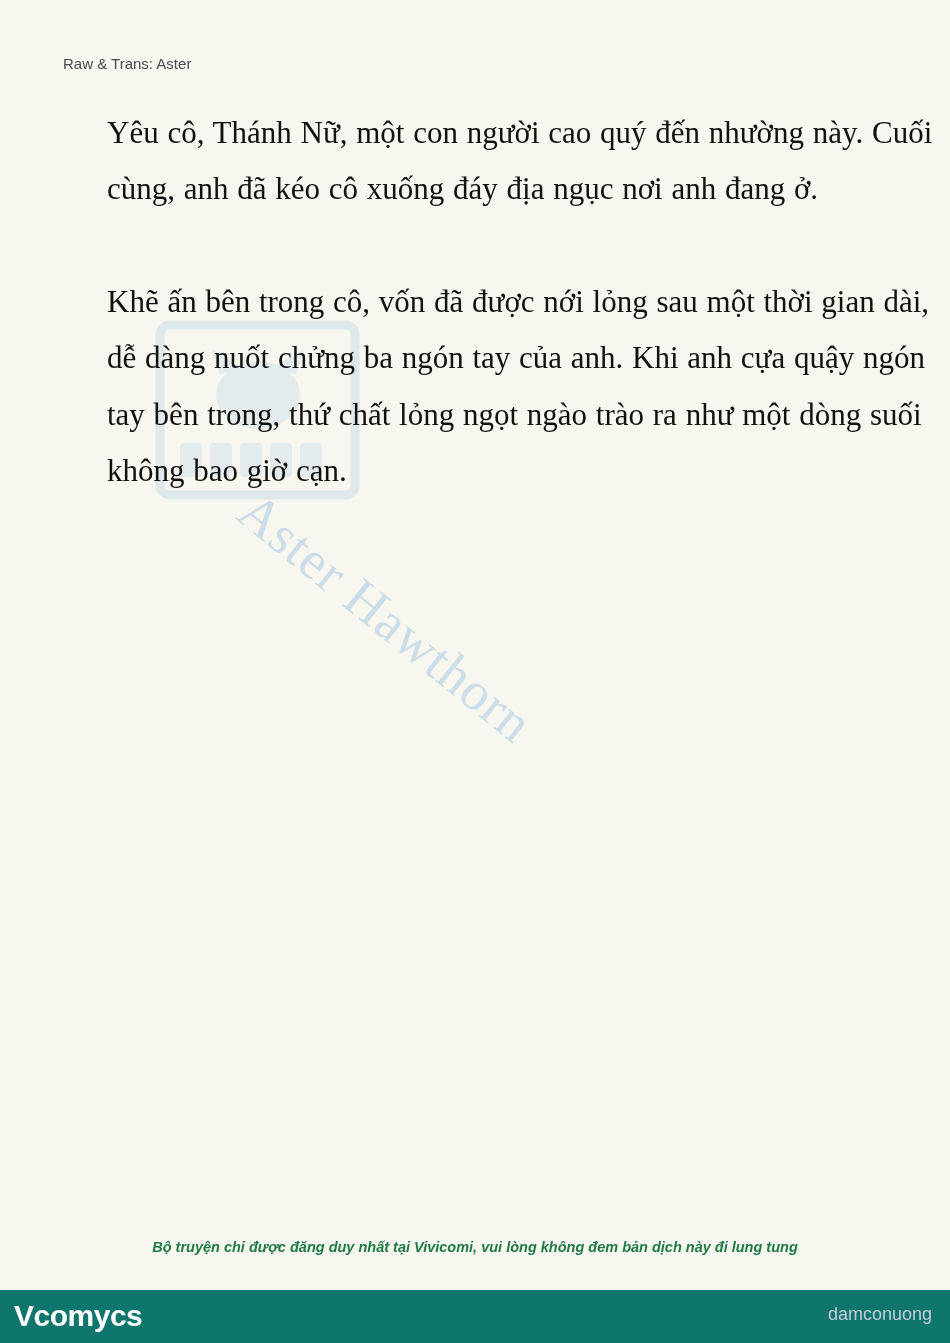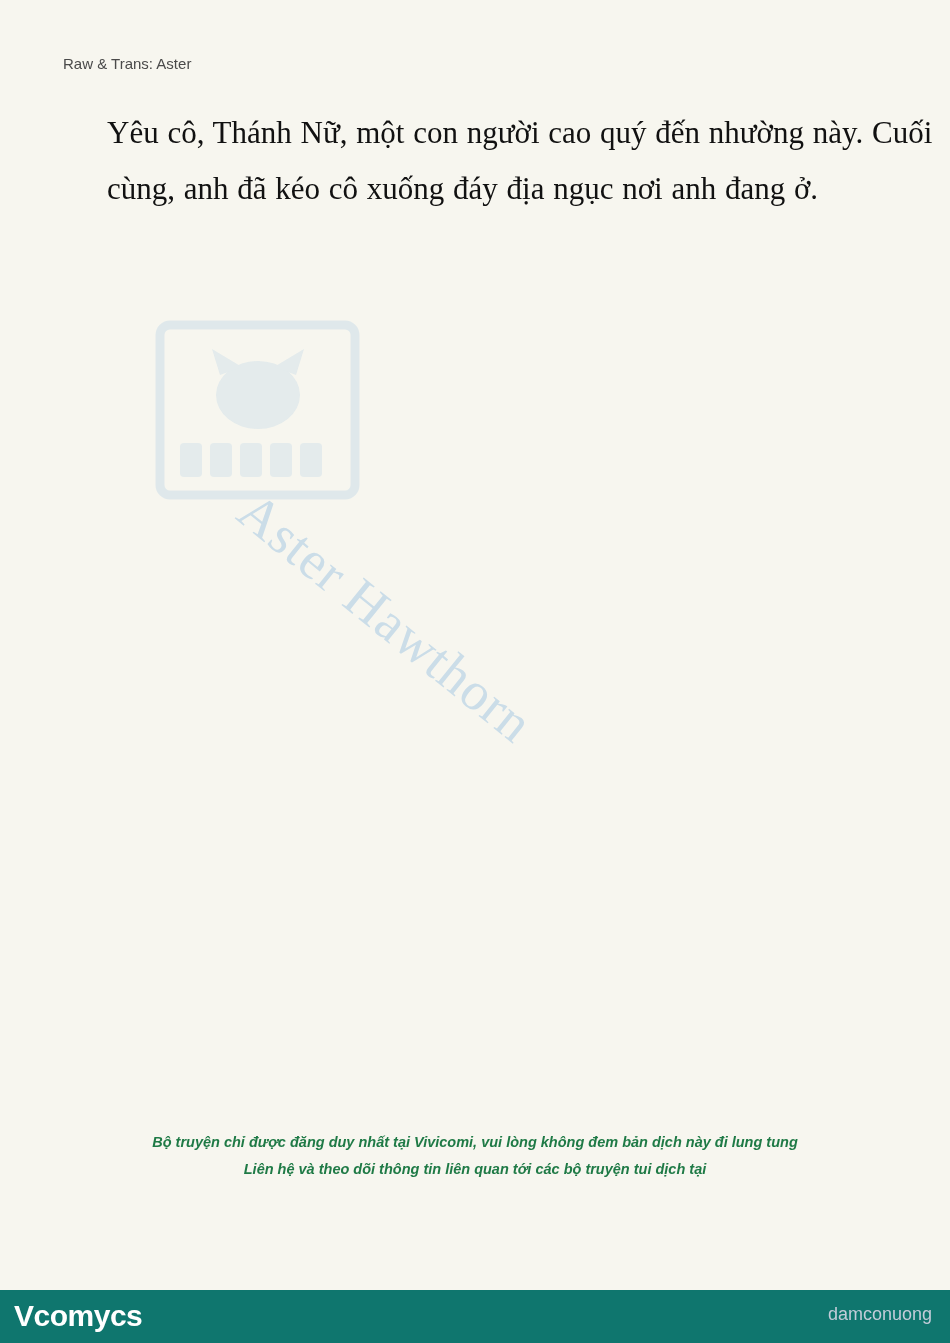--- a/index.html
+++ b/index.html
@@ -81,21 +81,21 @@
     color: #111111;
     margin: 0 0 56px 0;
     text-align: left;
     word-spacing: 1px;
   }
   .para:last-child { margin-bottom: 0; }
 
   .footer-notes {
     position: absolute;
     left: 0;
-    top: 1129px;
+    top: 1234px;
     width: 950px;
     text-align: center;
     z-index: 3;
   }
   .footer-notes div {
     font-family: "Liberation Sans", sans-serif;
     font-style: italic;
     font-weight: bold;
     font-size: 14.5px;
     color: #1f7a46;
@@ -156,25 +156,25 @@
         <rect x="150" y="128" width="22" height="34" rx="4"></rect>
       </g>
     </svg>
     <div class="wm-text">Aster Hawthorn</div>
   </div>
 
   <div class="credit">Raw &amp; Trans: Aster</div>
 
   <div class="content">
     <p class="para">Yêu cô, Thánh Nữ, một con người cao quý đến nhường này. Cuối cùng, anh đã kéo cô xuống đáy địa ngục nơi anh đang ở.</p>
+    <p class="para">Khẽ ấn bên trong cô, vốn đã được nới lỏng sau một thời gian dài, dễ dàng nuốt chửng ba ngón tay của anh. Khi anh cựa quậy ngón tay bên trong, thứ chất lỏng ngọt ngào trào ra như một dòng suối không bao giờ cạn.</p>
   </div>
 
   <div class="footer-notes">
     <div>Bộ truyện chỉ được đăng duy nhất tại Vivicomi, vui lòng không đem bản dịch này đi lung tung</div>
-    <div>Liên hệ và theo dõi thông tin liên quan tới các bộ truyện tui dịch tại</div>
   </div>
 
   <div class="bottom-bar">
     <div class="vcomics-logo">
       <span class="v-mark">Vcomycs</span>
     </div>
     <div class="site-tag">damconuong</div>
   </div>
 
 </div>

